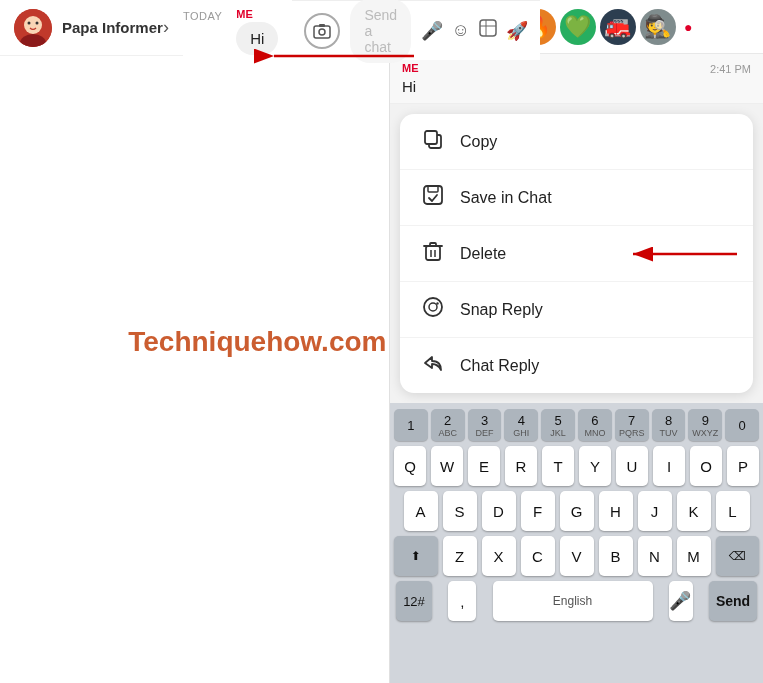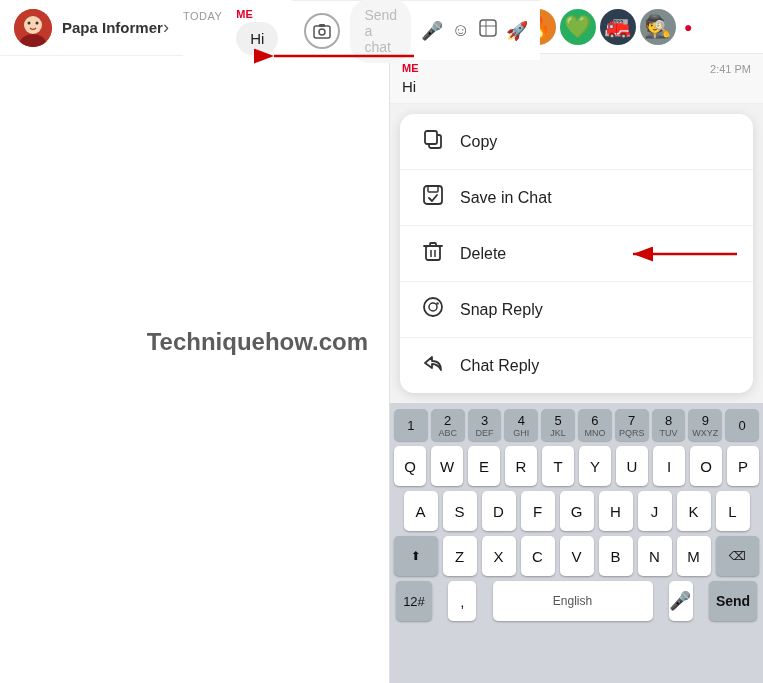--- a/index.html
+++ b/index.html
@@ -96,22 +96,22 @@
       display: inline-block;
       max-width: 200px;
       position: relative;
     }
 
     .watermark {
       position: absolute;
       top: 50%;
       left: 50%;
       transform: translate(-50%, -50%);
-      color: #404040;
-      font-size: 24px;
+      color: #c2410c;
+      font-size: 28px;
       font-weight: 600;
       white-space: nowrap;
       opacity: 0.85;
     }
 
     
     .left-bottom {
       display: flex;
       align-items: center;
       padding: 8px 12px;

